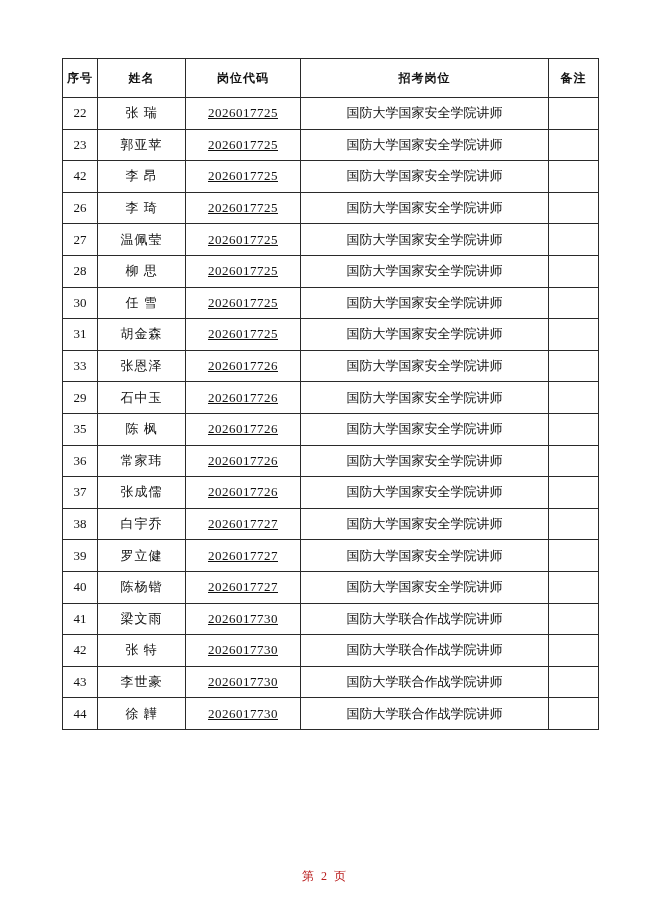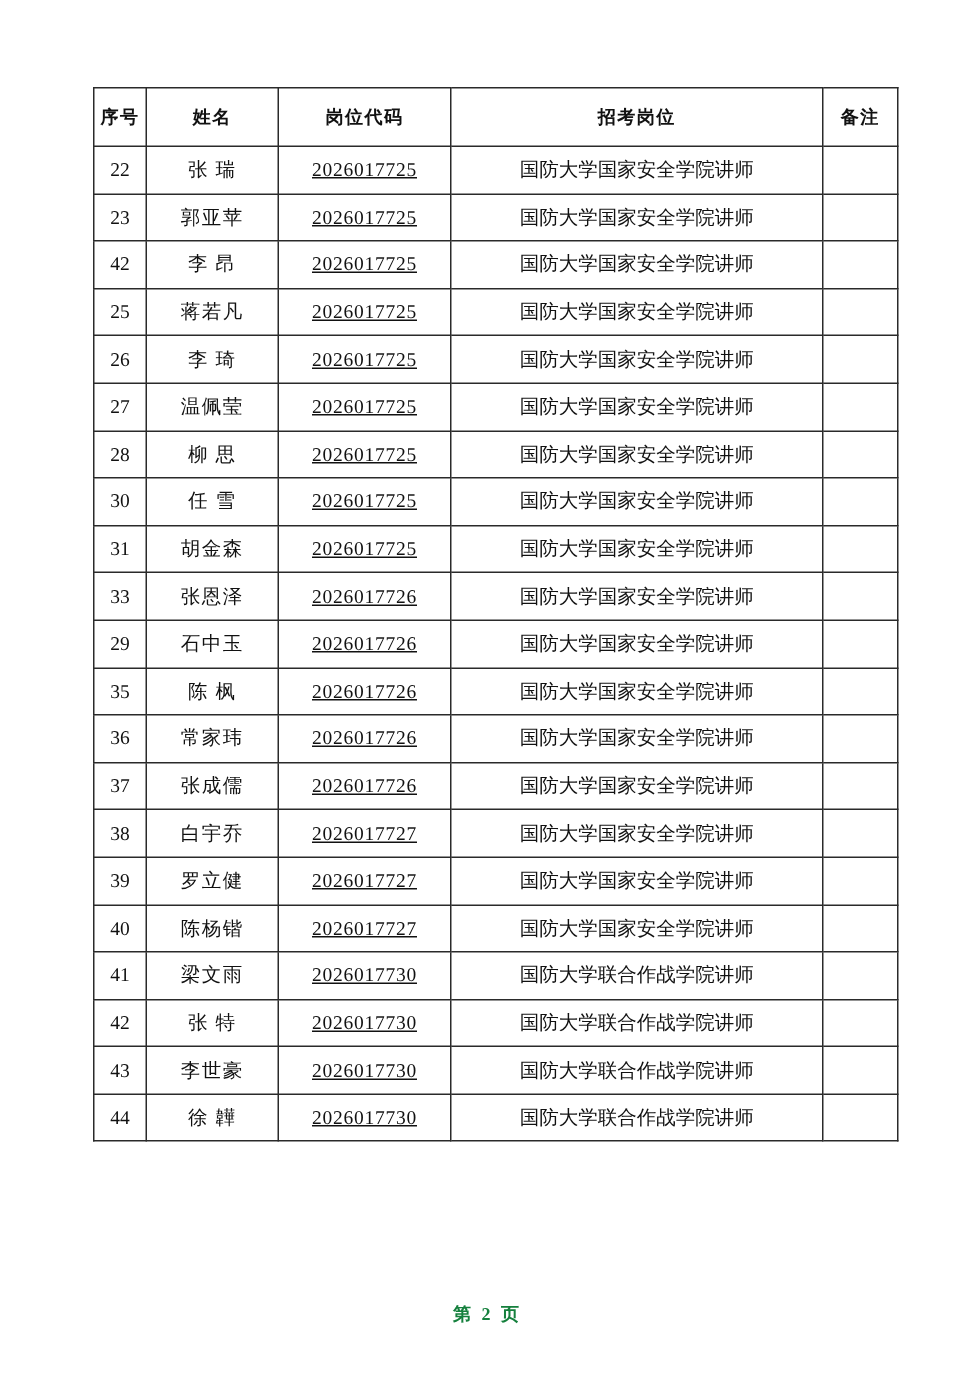--- a/index.html
+++ b/index.html
@@ -61,22 +61,21 @@
   td.col-code { font-size: 13px; letter-spacing: 0.5px; text-decoration: underline; }
   td.col-name { letter-spacing: 1px; }
   .page-footer {
     position: absolute;
     left: 0;
     top: 868px;
     width: 650px;
     text-align: center;
     font-size: 12px;
     letter-spacing: 2px;
-    color: #15803d;
-    font-weight: bold;
+    color: #b91c1c;
   }
 </style>
 </head>
 <body>
 
 <div class="doc-page">
 
   <div class="table-wrap">
     <table class="roster">
       <colgroup>
@@ -111,27 +110,20 @@
             <td class="col-remark"></td>
           </tr>
           <tr>
             <td class="col-no">42</td>
             <td class="col-name">李 昂</td>
             <td class="col-code">2026017725</td>
             <td class="col-position">国防大学国家安全学院讲师</td>
             <td class="col-remark"></td>
           </tr>
           <tr>
-            <td class="col-no">25</td>
-            <td class="col-name">蒋若凡</td>
-            <td class="col-code">2026017725</td>
-            <td class="col-position">国防大学国家安全学院讲师</td>
-            <td class="col-remark"></td>
-          </tr>
-          <tr>
             <td class="col-no">26</td>
             <td class="col-name">李 琦</td>
             <td class="col-code">2026017725</td>
             <td class="col-position">国防大学国家安全学院讲师</td>
             <td class="col-remark"></td>
           </tr>
           <tr>
             <td class="col-no">27</td>
             <td class="col-name">温佩莹</td>
             <td class="col-code">2026017725</td>

